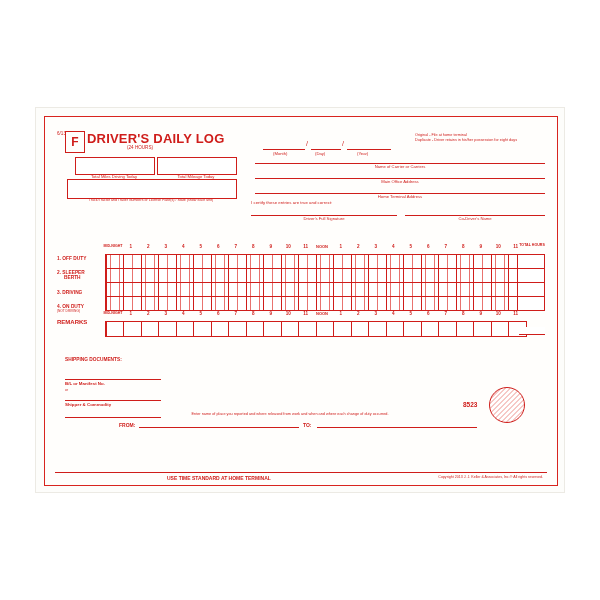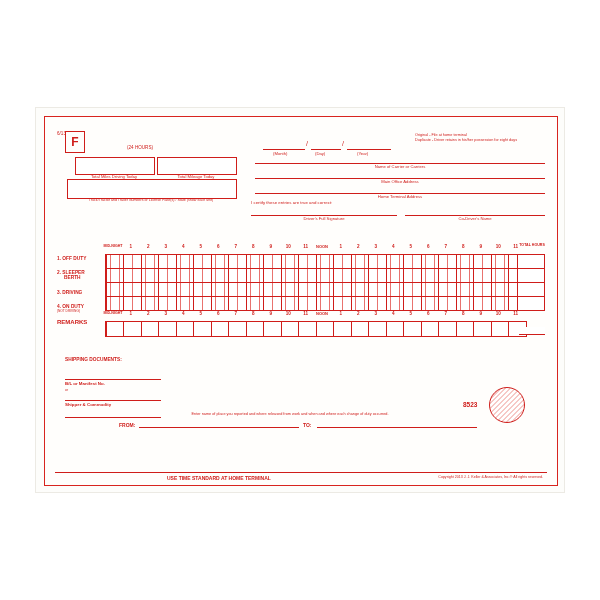--- a/index.html
+++ b/index.html
@@ -109,20 +109,21 @@
 
   <div class="form">
 
     <div class="bound-edge">BOUND EDGE</div>
 
     <div class="inner">
 
       <div class="rev">6/13</div>
 
       <div class="logo">F</div>
+      <div class="title">DRIVER'S DAILY LOG</div>
       <div class="subtitle">(24 HOURS)</div>
 
       <div class="datebox">
         <div class="seg s1"></div>
         <div class="slash" style="left:43px;">/</div>
         <div class="seg s2"></div>
         <div class="slash" style="left:79px;">/</div>
         <div class="seg s3"></div>
         <div class="datelbl" style="left:10px;">(Month)</div>
         <div class="datelbl" style="left:52px;">(Day)</div>

